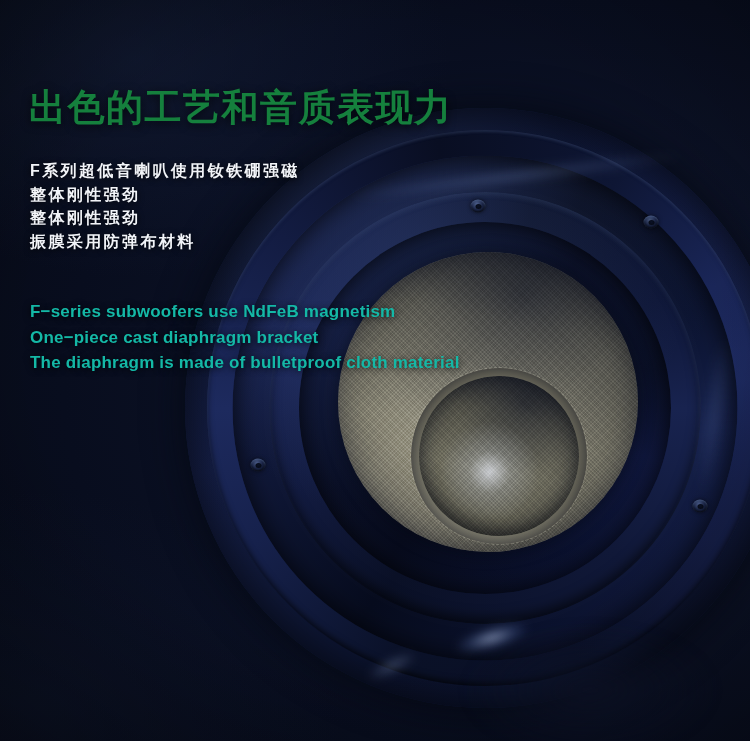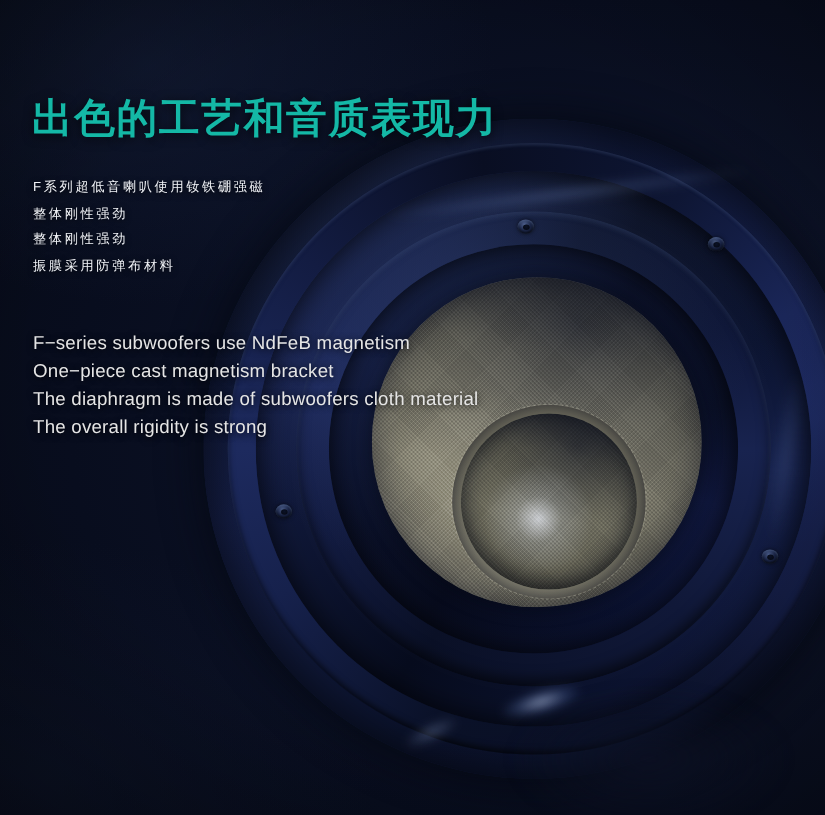--- a/index.html
+++ b/index.html
@@ -229,49 +229,49 @@
     width:520px;
     z-index:30;
   }
   .headline{
     position:absolute;
     left:0;top:86px;
     margin:0;
     font-size:37px;
     line-height:44px;
     font-weight:700;
-    color:#14b8a6;
+    color:#15803d;
     letter-spacing:1.5px;
     text-shadow:0 2px 10px rgba(0,0,0,.75);
     white-space:nowrap;
   }
   .cn-block{
     position:absolute;
     left:1px;top:159px;
   }
   .cn-line{
     margin:0;
-    font-size:12px;
+    font-size:16px;
     line-height:23.5px;
-    font-weight:400;
+    font-weight:700;
     color:#f2f4f8;
     letter-spacing:2.4px;
     text-shadow:0 1px 6px rgba(0,0,0,.8);
     white-space:nowrap;
   }
   .en-block{
     position:absolute;
     left:1px;top:299px;
   }
   .en-line{
     margin:0;
     font-size:17px;
     line-height:25.5px;
-    font-weight:400;
-    color:#e5e5e5;
+    font-weight:700;
+    color:#14b8a6;
     letter-spacing:.2px;
     text-shadow:0 1px 7px rgba(0,0,0,.85);
     white-space:nowrap;
   }
 </style>
 </head>
 <body>
 
 <div id="stage">
 
@@ -326,20 +326,19 @@
 
     <div class="cn-block">
       <p class="cn-line">F系列超低音喇叭使用钕铁硼强磁</p>
       <p class="cn-line">整体刚性强劲</p>
       <p class="cn-line">整体刚性强劲</p>
       <p class="cn-line">振膜采用防弹布材料</p>
     </div>
 
     <div class="en-block">
       <p class="en-line">F−series subwoofers use NdFeB magnetism</p>
-      <p class="en-line">One−piece cast magnetism bracket</p>
-      <p class="en-line">The diaphragm is made of subwoofers cloth material</p>
-      <p class="en-line">The overall rigidity is strong</p>
+      <p class="en-line">One−piece cast diaphragm bracket</p>
+      <p class="en-line">The diaphragm is made of bulletproof cloth material</p>
     </div>
 
   </div>
 
 </div>
 
 </body></html>

